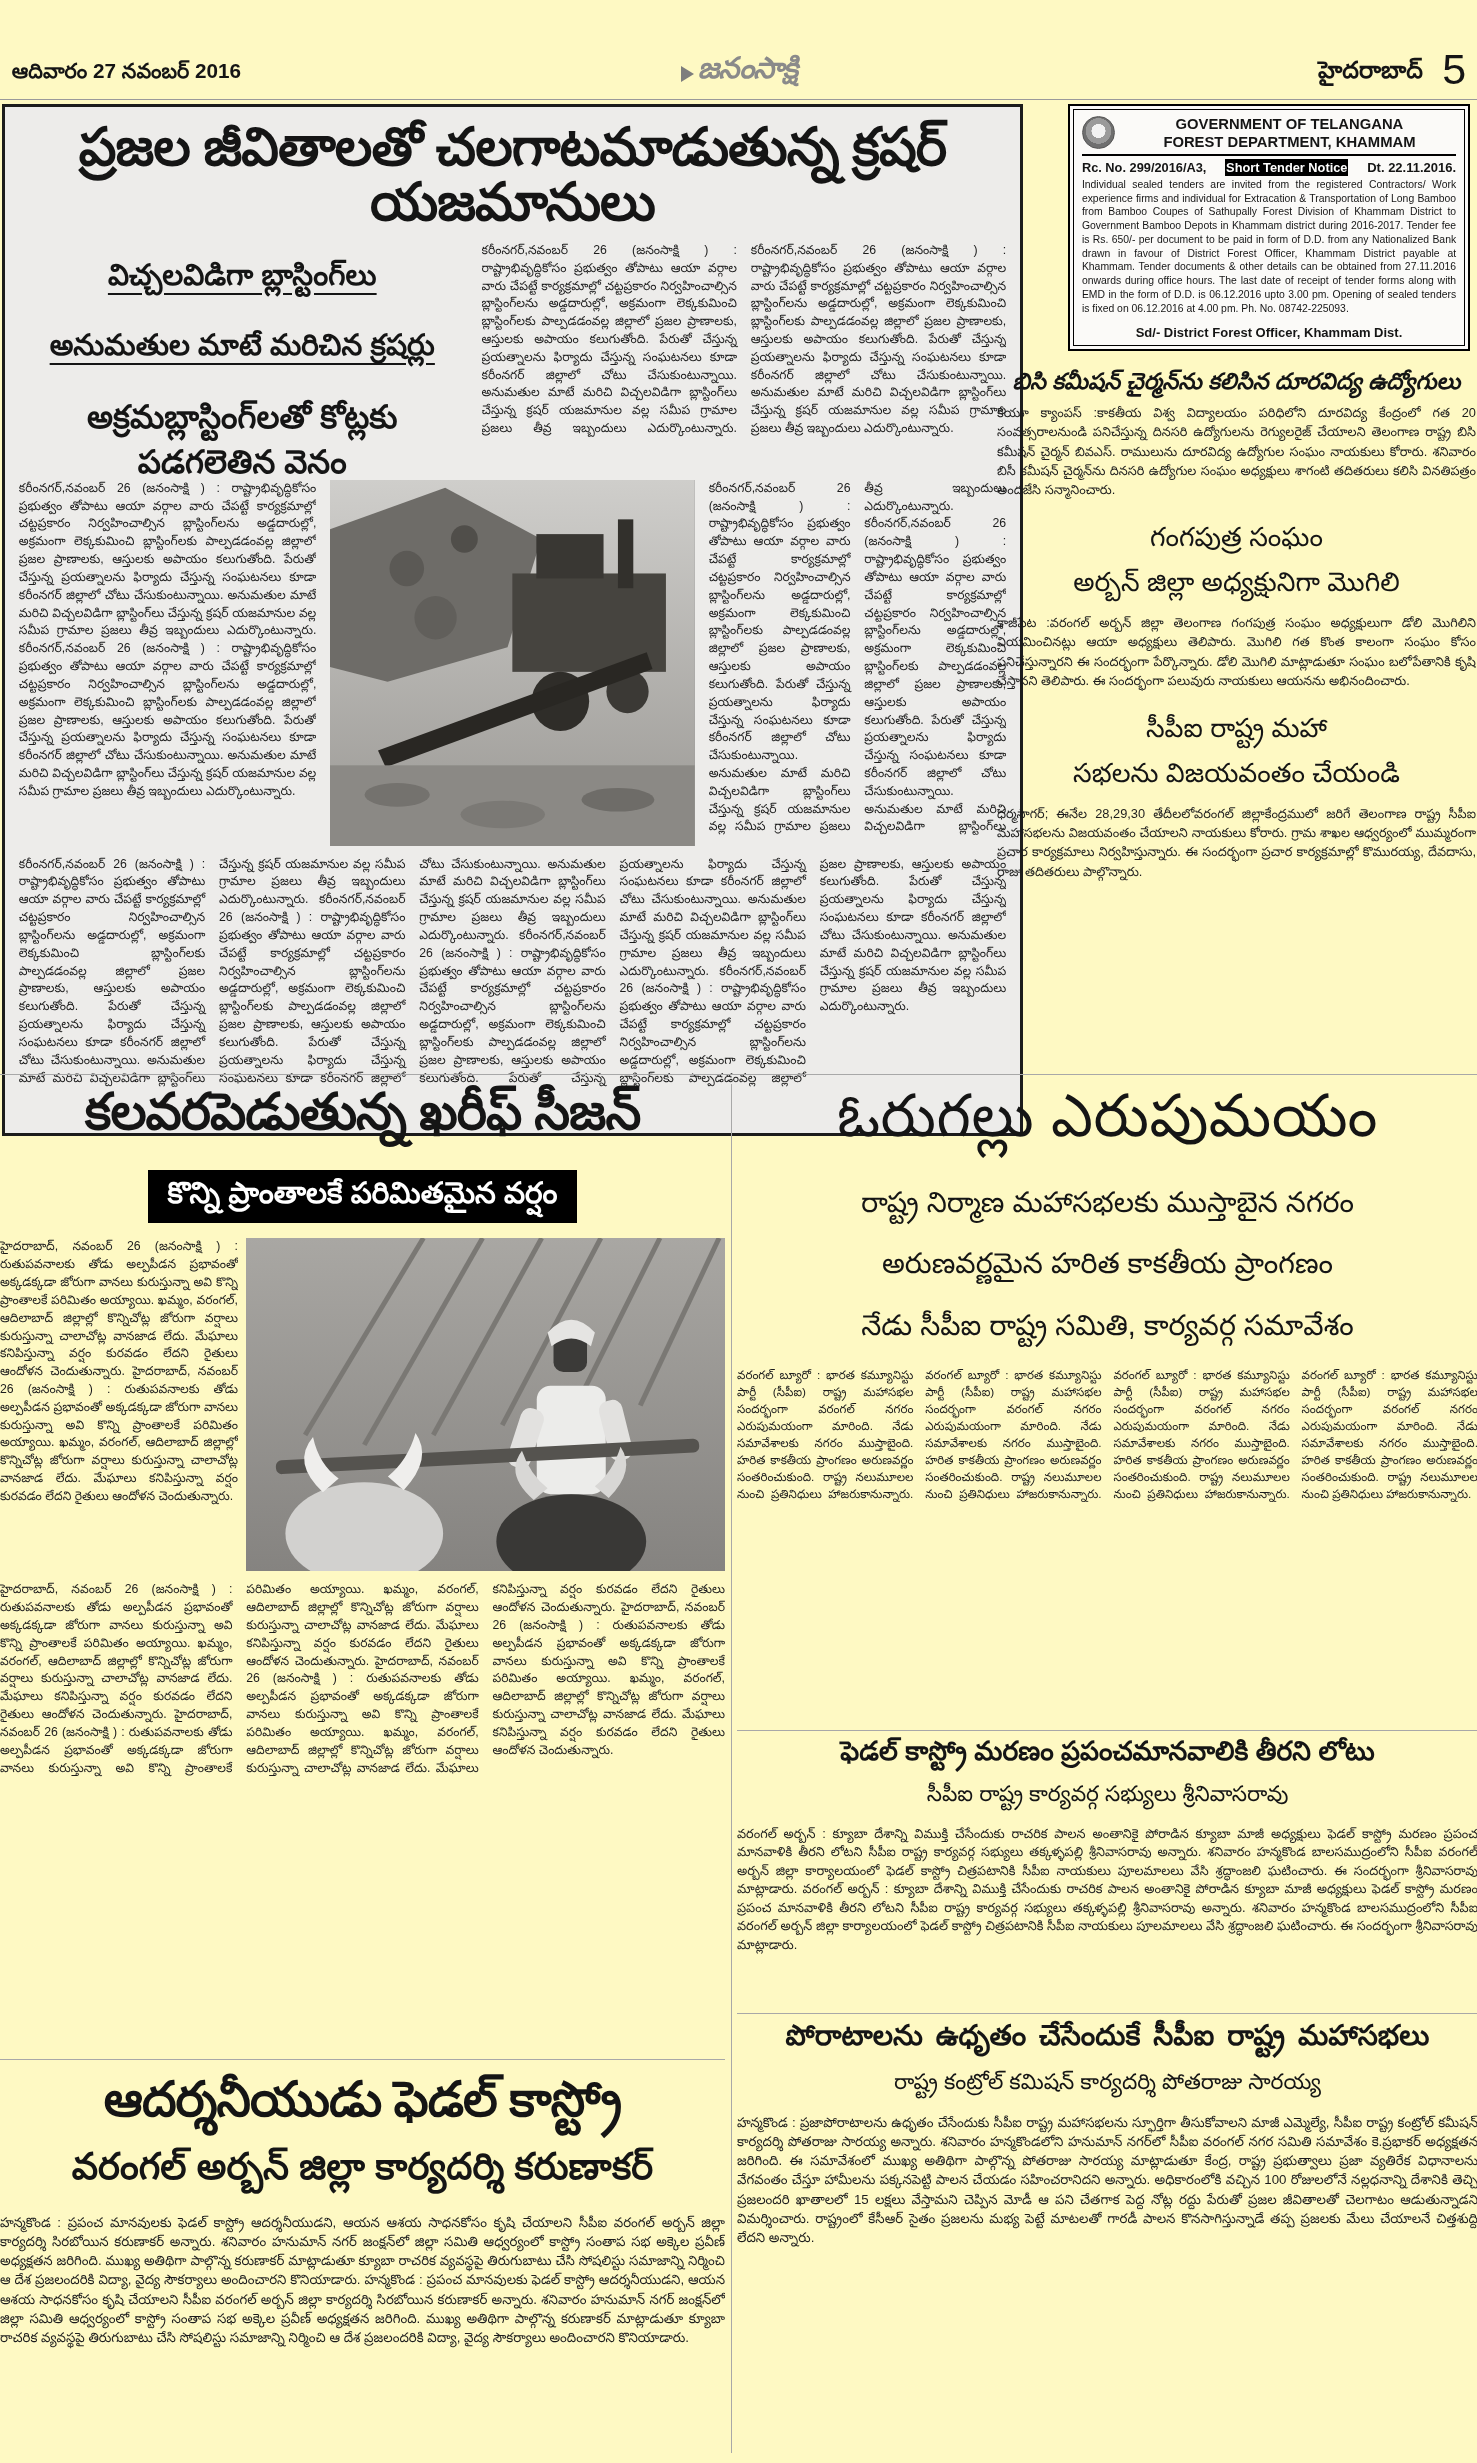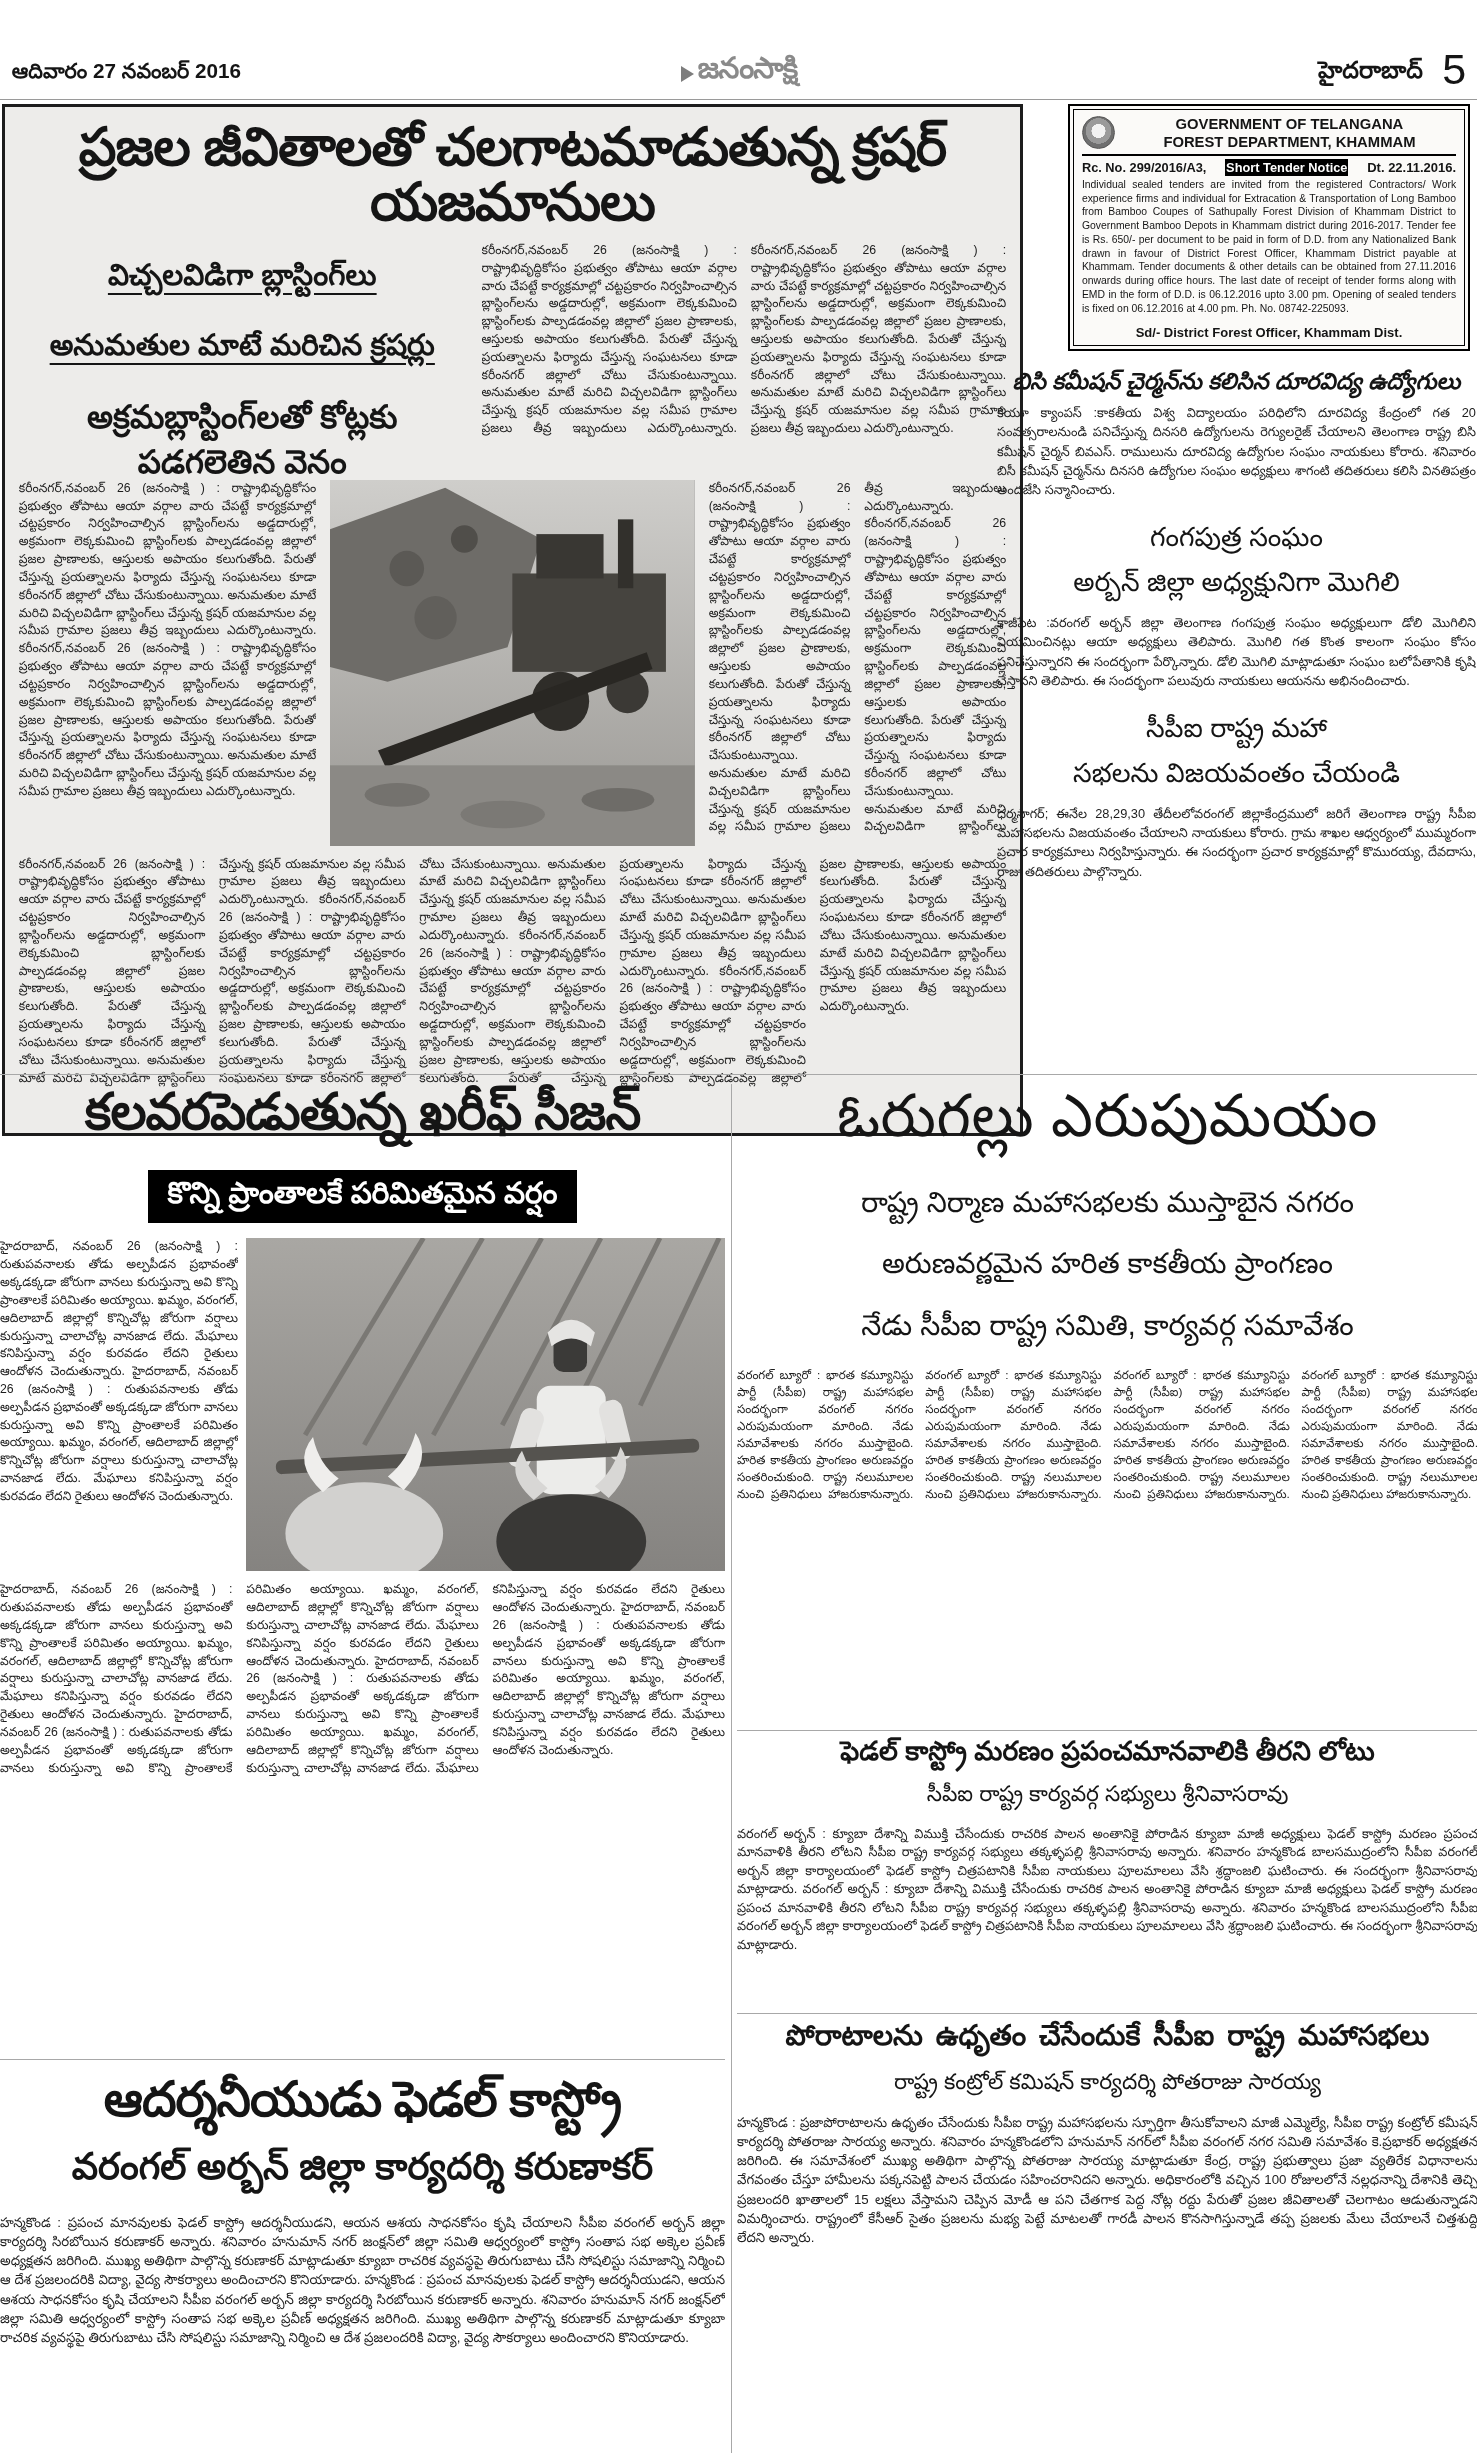--- a/index.html
+++ b/index.html
@@ -1,28 +1,28 @@
 <!DOCTYPE html>
 <html><head>
 <meta charset="utf-8">
 <style>
   * { margin:0; padding:0; box-sizing:border-box; }
   body { background:#d8d8d6; font-family:"Liberation Sans", sans-serif; }
   .page {
     position:relative; width:1478px; height:2464px; margin:0 auto;
-    background:#ffffff; color:#151515; overflow:hidden;
+    background:#fef9c3; color:#151515; overflow:hidden;
   }
   
   .hdr-date { position:absolute; left:11.8px; top:59px; font-size:20.7px; font-weight:bold; }
   .masthead { position:absolute; left:0; right:0; top:51px; text-align:center; }
   .masthead .flag {
     display:inline-block; width:0; height:0; vertical-align:middle; margin-right:3.9px;
     border-left:13.8px solid #7d7d7d; border-top:8.9px solid transparent; border-bottom:8.9px solid transparent;
   }
-  .masthead .mast-txt { font-size:29.6px; font-weight:800; color:#8a8a8a; letter-spacing:-1px; }
+  .masthead .mast-txt { font-size:29.6px; font-weight:800; font-style:italic; color:#8a8a8a; letter-spacing:-1px; }
   .hdr-city { position:absolute; right:55px; top:57px; font-size:23.6px; font-weight:bold; }
   .hdr-page { position:absolute; right:11.8px; top:45px; font-size:43px; font-weight:400; }
   .hdr-rule { position:absolute; left:0; top:99px; width:1478px; height:1px; background:#9a9a9a; }
 
   
   .main-box {
     position:absolute; left:2px; top:104px; width:1021px; height:1032px;
     background:#edecea; border:3px solid #1c1c1c; padding:7.9px 13.8px; overflow:hidden;
   }
   .main-box h1 {

